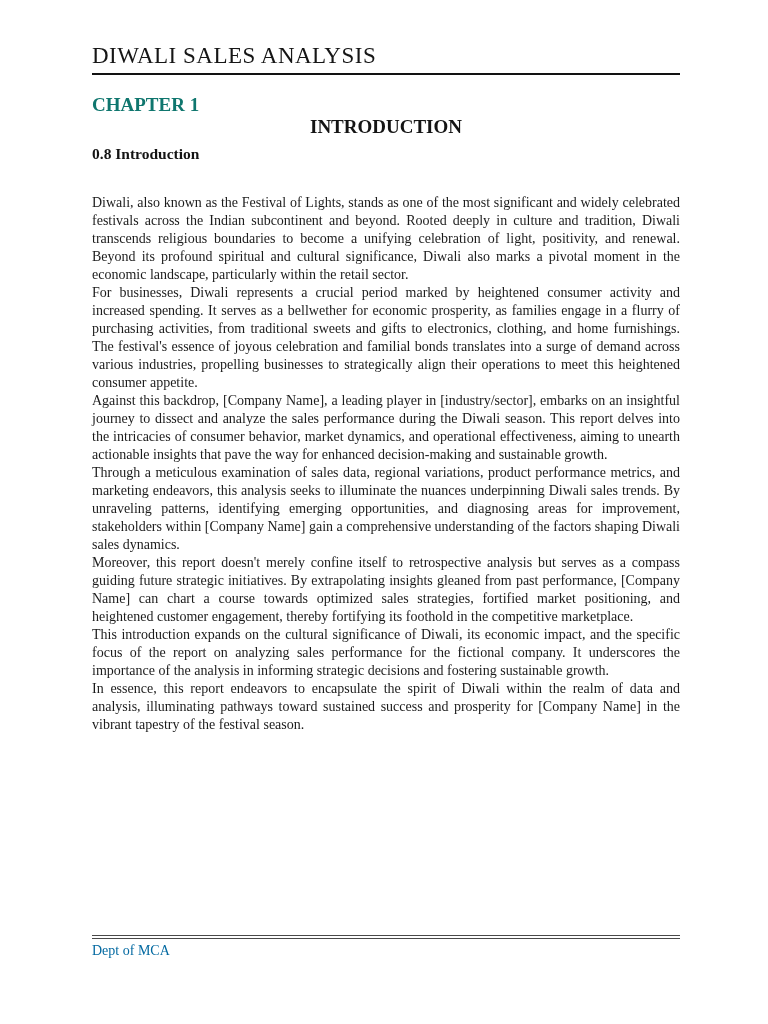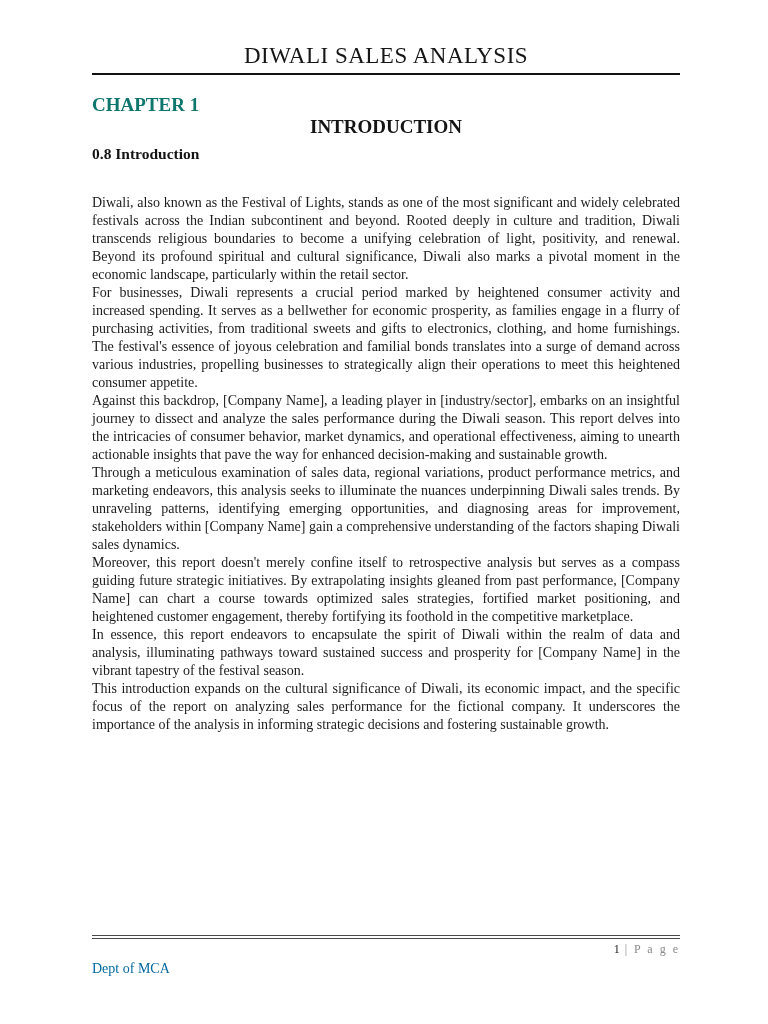--- a/index.html
+++ b/index.html
@@ -17,21 +17,21 @@
     color: #1b1b1b;
   }
   .content {
     position: absolute;
     left: 92px;
     top: 0;
     width: 588px;
   }
   .doc-header-title {
     margin-top: 44px;
-    text-align: center;
+    text-align: left;
     font-size: 23px;
     line-height: 24px;
     letter-spacing: 0.5px;
     color: #161616;
   }
   .doc-header-rule {
     margin-top: 5px;
     border: none;
     border-top: 2px solid #121212;
     height: 0;
@@ -116,27 +116,23 @@
     <div class="chapter-title">INTRODUCTION</div>
 
     <div class="section-heading">0.8 Introduction</div>
 
     <div class="body-text">
       <p>Diwali, also known as the Festival of Lights, stands as one of the most significant and widely celebrated festivals across the Indian subcontinent and beyond. Rooted deeply in culture and tradition, Diwali transcends religious boundaries to become a unifying celebration of light, positivity, and renewal. Beyond its profound spiritual and cultural significance, Diwali also marks a pivotal moment in the economic landscape, particularly within the retail sector.</p>
       <p>For businesses, Diwali represents a crucial period marked by heightened consumer activity and increased spending. It serves as a bellwether for economic prosperity, as families engage in a flurry of purchasing activities, from traditional sweets and gifts to electronics, clothing, and home furnishings. The festival's essence of joyous celebration and familial bonds translates into a surge of demand across various industries, propelling businesses to strategically align their operations to meet this heightened consumer appetite.</p>
       <p>Against this backdrop, [Company Name], a leading player in [industry/sector], embarks on an insightful journey to dissect and analyze the sales performance during the Diwali season. This report delves into the intricacies of consumer behavior, market dynamics, and operational effectiveness, aiming to unearth actionable insights that pave the way for enhanced decision-making and sustainable growth.</p>
       <p>Through a meticulous examination of sales data, regional variations, product performance metrics, and marketing endeavors, this analysis seeks to illuminate the nuances underpinning Diwali sales trends. By unraveling patterns, identifying emerging opportunities, and diagnosing areas for improvement, stakeholders within [Company Name] gain a comprehensive understanding of the factors shaping Diwali sales dynamics.</p>
       <p>Moreover, this report doesn't merely confine itself to retrospective analysis but serves as a compass guiding future strategic initiatives. By extrapolating insights gleaned from past performance, [Company Name] can chart a course towards optimized sales strategies, fortified market positioning, and heightened customer engagement, thereby fortifying its foothold in the competitive marketplace.</p>
+      <p>This introduction expands on the cultural significance of Diwali, its economic impact, and the specific focus of the report on analyzing sales performance for the fictional company. It underscores the importance of the analysis in informing strategic decisions and fostering sustainable growth.</p>
       <p>In essence, this report endeavors to encapsulate the spirit of Diwali within the realm of data and analysis, illuminating pathways toward sustained success and prosperity for [Company Name] in the vibrant tapestry of the festival season.</p>
-      <p>This introduction expands on the cultural significance of Diwali, its economic impact, and the specific focus of the report on analyzing sales performance for the fictional company. It underscores the importance of the analysis in informing strategic decisions and fostering sustainable growth.</p>
     </div>
 
   </div>
 
   <div class="footer">
     <hr class="footer-rule">
-    <div class="page-number-line">
-      <span class="num">1</span>
-      <span class="label">| P a g e</span>
-    </div>
     <div class="dept-line">Dept of MCA</div>
   </div>
 </div>
 
 </body></html>

